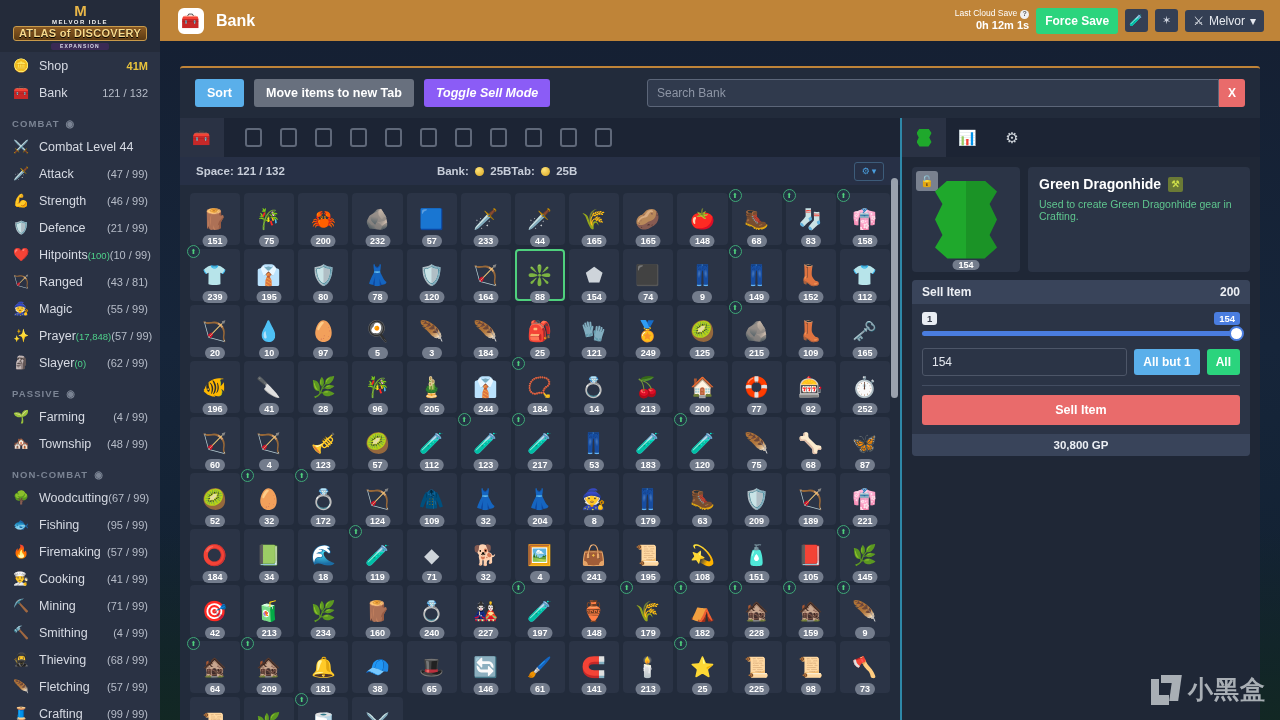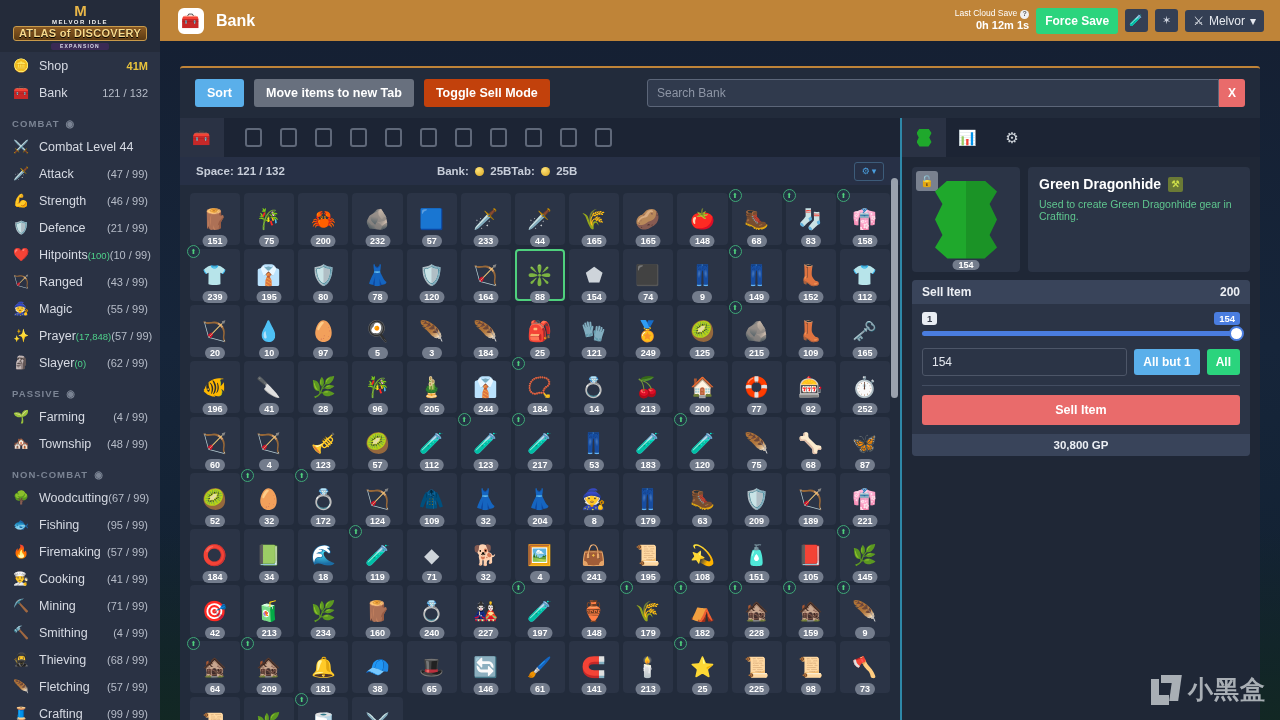--- a/index.html
+++ b/index.html
@@ -144,21 +144,21 @@
   }
   .toolbar {
     display: flex; align-items: center; height: 50px; padding: 0 15px;
   }
   .tbtn {
     border: none; border-radius: 3px; color: #fff; font-size: 12.5px;
     font-weight: bold; padding: 7px 12px; cursor: pointer; margin-right: 10px;
   }
   .tbtn.blue { background: #5aafea; }
   .tbtn.grey { background: #68707e; }
-  .tbtn.red  { background: #c2410c; }
+  .tbtn.red  { background: #8b5cf6; font-style: italic; }
   .search-wrap { margin-left: auto; display: flex; align-items: center; }
   .search-input {
     width: 572px; height: 28px; background: #303a4d;
     border: 1px solid #5c6679; border-radius: 3px 0 0 3px;
     color: #e4e7ee; font-size: 12px; padding: 0 9px;
     font-family: "Liberation Sans", sans-serif;
   }
   .search-input::placeholder { color: #8d95a5; }
   .search-clear {
     width: 26px; height: 28px; background: #e96b6b; color: #fff;
@@ -416,21 +416,21 @@
           <span class="nav-val">(21 / 99)</span>
         </div>
         <div class="nav-row">
           <span class="nav-icon">❤️</span>
           <span class="nav-label">Hitpoints<span class="sub">(100)</span></span>
           <span class="nav-val">(10 / 99)</span>
         </div>
         <div class="nav-row">
           <span class="nav-icon">🏹</span>
           <span class="nav-label">Ranged</span>
-          <span class="nav-val">(43 / 99)</span>
+          <span class="nav-val">(43 / 81)</span>
         </div>
         <div class="nav-row">
           <span class="nav-icon">🧙</span>
           <span class="nav-label">Magic</span>
           <span class="nav-val">(55 / 99)</span>
         </div>
         <div class="nav-row">
           <span class="nav-icon">✨</span>
           <span class="nav-label">Prayer<span class="sub">(17,848)</span></span>
           <span class="nav-val">(57 / 99)</span>

